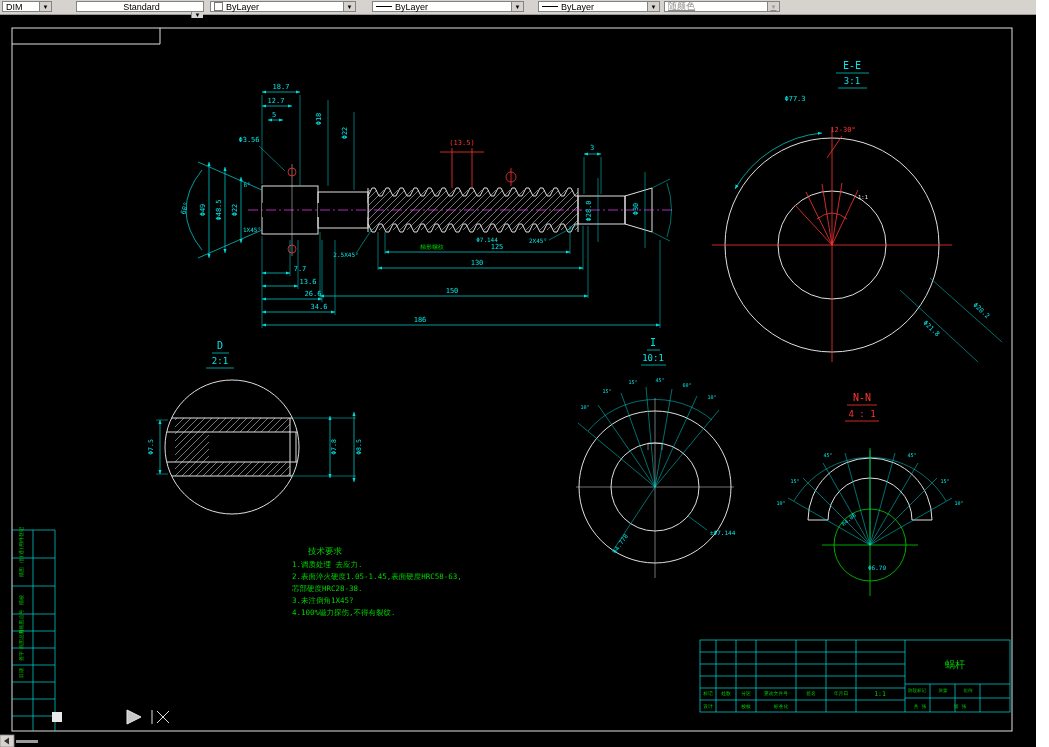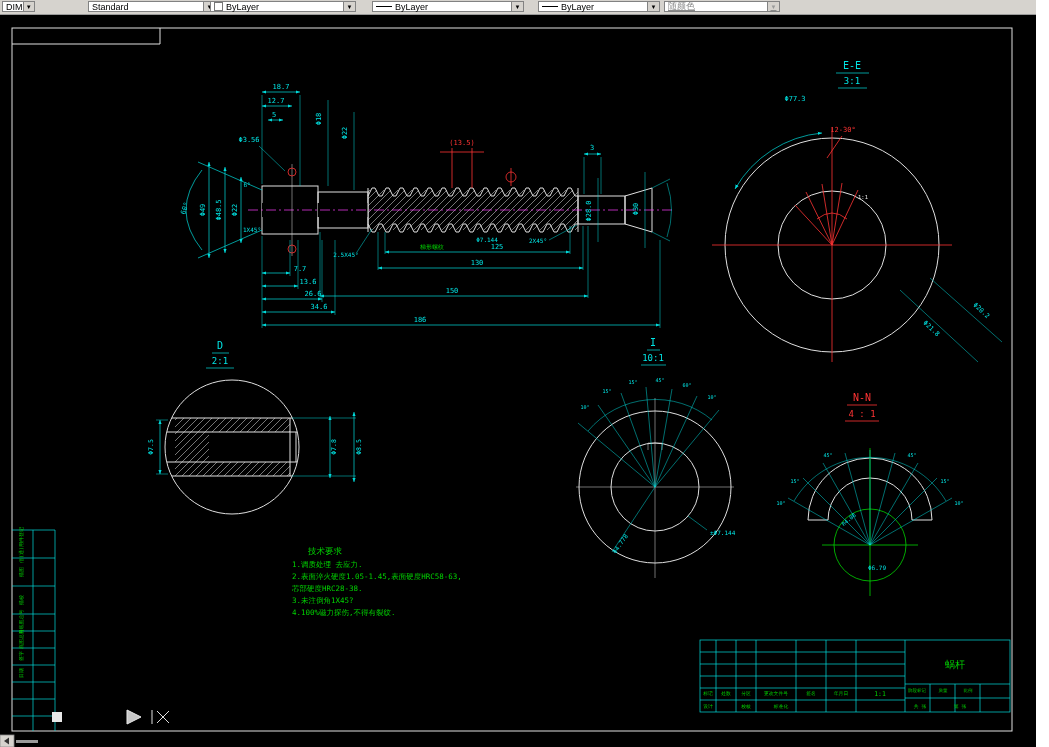--- a/index.html
+++ b/index.html
@@ -347,25 +347,25 @@
   </g>
 
   <g>
     <rect x="0" y="735" width="14" height="12" fill="#d6d3ce" stroke="#8a8a8a" stroke-width="0.8"></rect>
     <polygon points="9,737.5 4,741 9,744.5" fill="#333"></polygon>
     <rect x="16" y="740" width="22" height="3" fill="#9a9a9a"></rect>
   </g>
 </svg>
 
 <div class="toolbar">
-  <div class="combo" style="left:2px;width:33px;">
+  <div class="combo" style="left:2px;width:50px;">
     <span>DIM</span>
     <span class="arrow">▼</span>
   </div>
-  <div class="combo" style="left:88px;width:128px;">
+  <div class="combo" style="left:76px;width:128px;flex-direction:column;">
     <span>Standard</span>
     <span class="arrow">▼</span>
   </div>
   <div class="combo" style="left:210px;width:146px;">
     <span class="swatch"></span>
     <span>ByLayer</span>
     <span class="arrow">▼</span>
   </div>
   <div class="combo" style="left:372px;width:152px;">
     <span class="ltline"></span>

